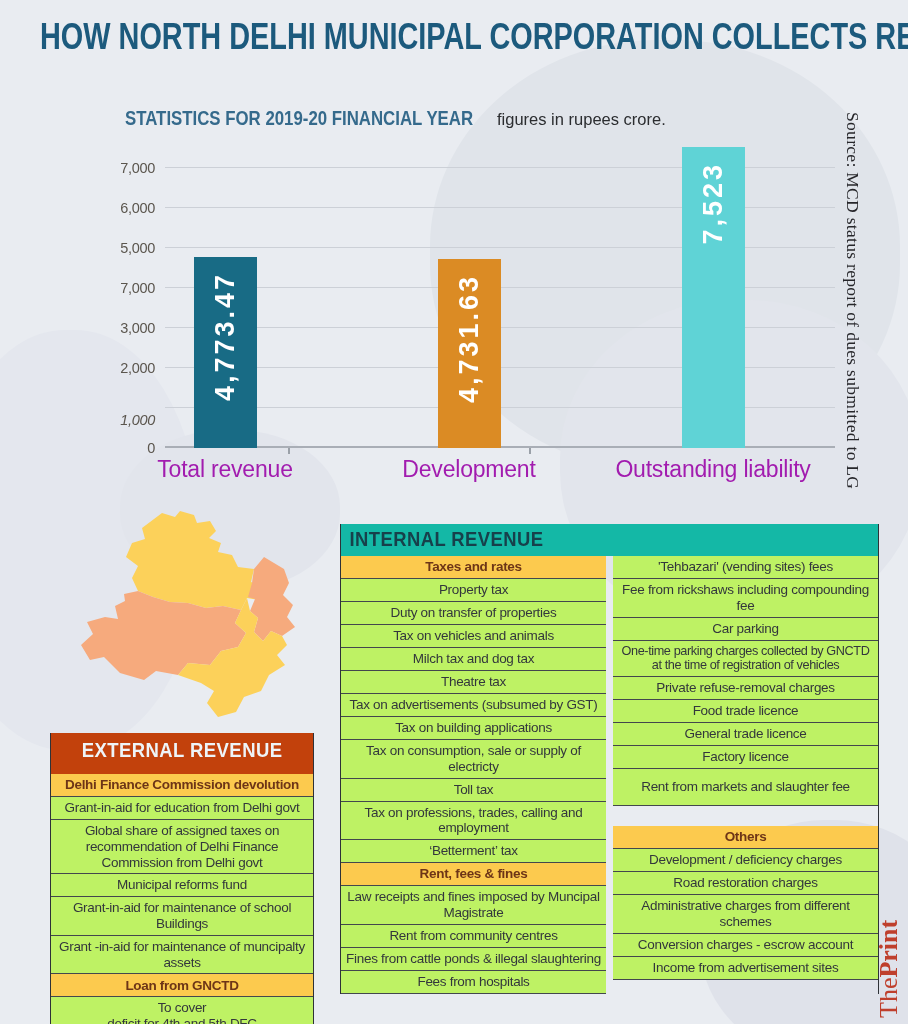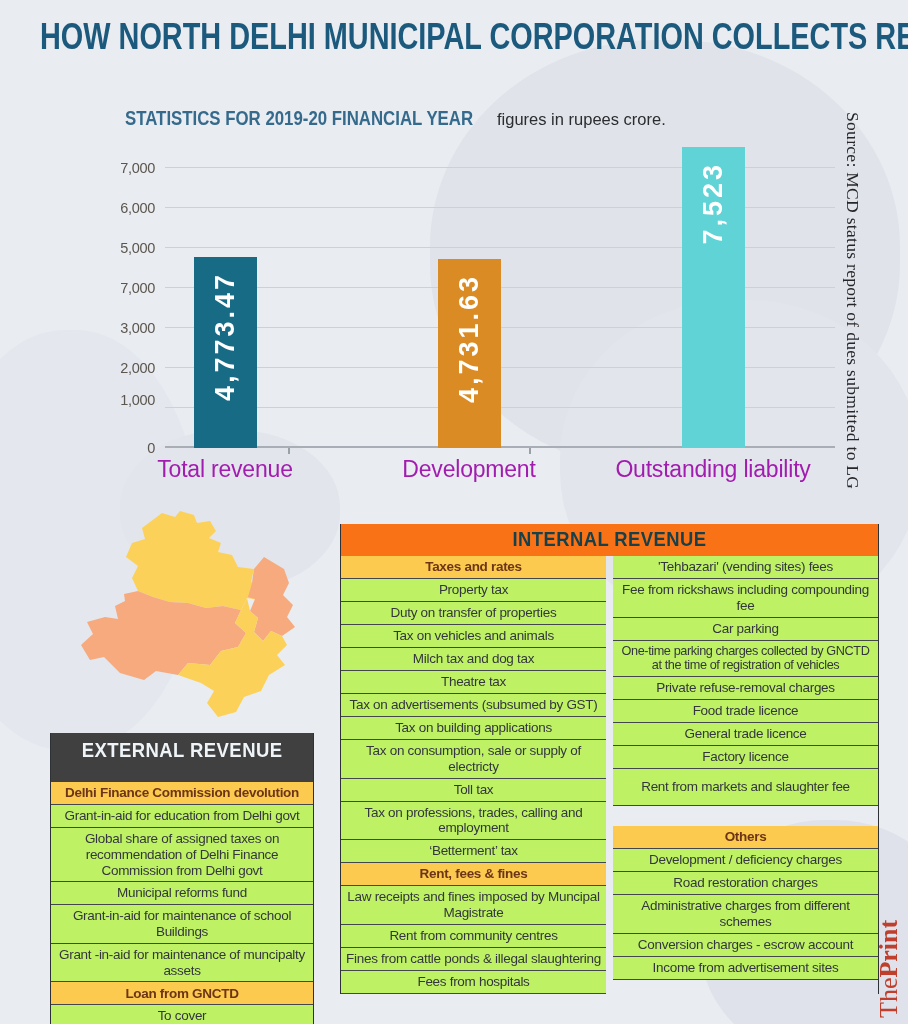--- a/index.html
+++ b/index.html
@@ -73,31 +73,31 @@
   .t-row.tall{min-height:30px;}
   .t-row.fit span{font-size:12.7px;letter-spacing:-0.4px;}
   .t-row.spacer{background:transparent;border-bottom:none;min-height:14px;}
   .t-row span{white-space:pre-line;}
 
   .ext-table{
     position:absolute;left:50px;top:733px;width:262px;
     border-left:1.4px solid #2e3237;border-right:1.4px solid #2e3237;
   }
   .ext-header{
-    background:#404040;color:#eef4f8;text-align:center;
-    font-size:21px;font-weight:700;padding:5px 0 20px;
+    background:#c2410c;color:#eef4f8;text-align:center;
+    font-size:21px;font-weight:700;padding:5px 0 12px;
   }
   .ext-header span{display:inline-block;transform:scaleX(0.88);letter-spacing:0.5px;}
 
   .int-table{
     position:absolute;left:340px;top:524px;width:537px;
     border-left:1.3px solid #2e3237;border-right:1.3px solid #2e3237;
   }
   .int-header{
-    background:#f97316;color:#17404b;text-align:center;
+    background:#14b8a6;color:#17404b;
     font-size:20px;font-weight:700;padding:4px 0 5px;
   }
   .int-header span{display:inline-block;transform:scaleX(0.92);letter-spacing:0.5px;}
   .int-cols{display:flex;gap:7px;align-items:flex-start;}
   .int-col{flex:1;}
 
   
   .brand{
     position:absolute;left:874px;top:1018px;transform:rotate(-90deg);
     transform-origin:0 0;white-space:nowrap;
@@ -121,21 +121,21 @@
   <h2 class="chart-subtitle">STATISTICS FOR 2019-20 FINANCIAL YEAR</h2>
   <div class="unit-note">figures in rupees crore.</div>
 
   <div class="chart">
     <div class="plot">
       <div class="axis-tick" style="left:123px"></div>
       <div class="axis-tick" style="left:364px"></div>
     <div class="gridline zero" style="bottom: 0px;"></div>
         <div class="ylabel" style="bottom: -8px;">0</div>
         <div class="gridline" style="bottom: 40px;"></div>
-        <div class="ylabel" style="bottom: 40px;">1,000</div>
+        <div class="ylabel" style="bottom: 20px; font-style: italic;">1,000</div>
         <div class="gridline" style="bottom: 80px;"></div>
         <div class="ylabel" style="bottom: 72px;">2,000</div>
         <div class="gridline" style="bottom: 120px;"></div>
         <div class="ylabel" style="bottom: 112px;">3,000</div>
         <div class="gridline" style="bottom: 160px;"></div>
         <div class="ylabel" style="bottom: 152px;">7,000</div>
         <div class="gridline" style="bottom: 200px;"></div>
         <div class="ylabel" style="bottom: 192px;">5,000</div>
         <div class="gridline" style="bottom: 240px;"></div>
         <div class="ylabel" style="bottom: 232px;">6,000</div>

